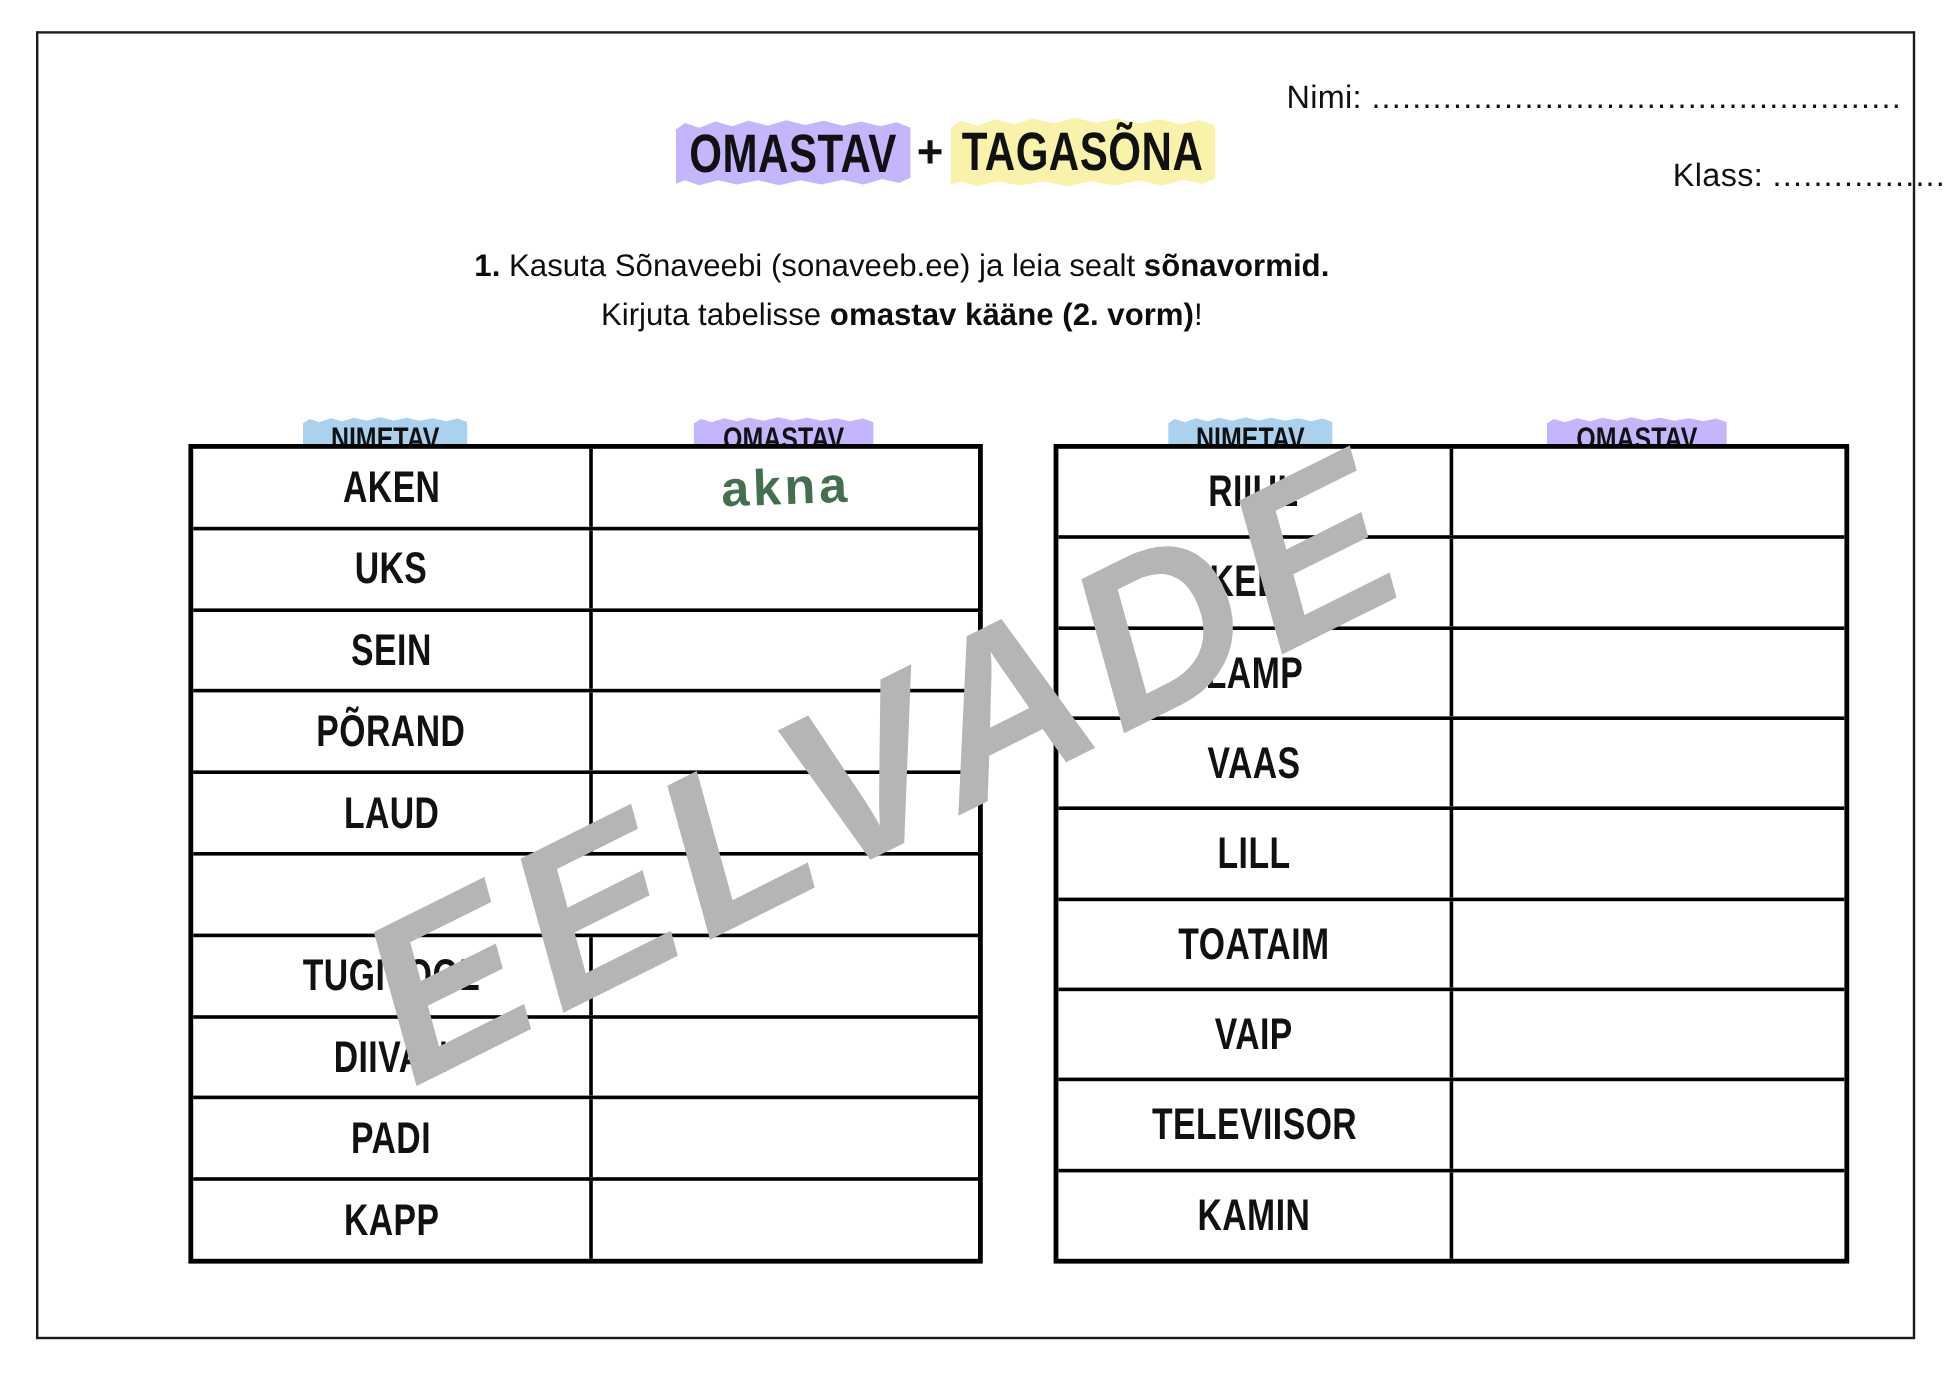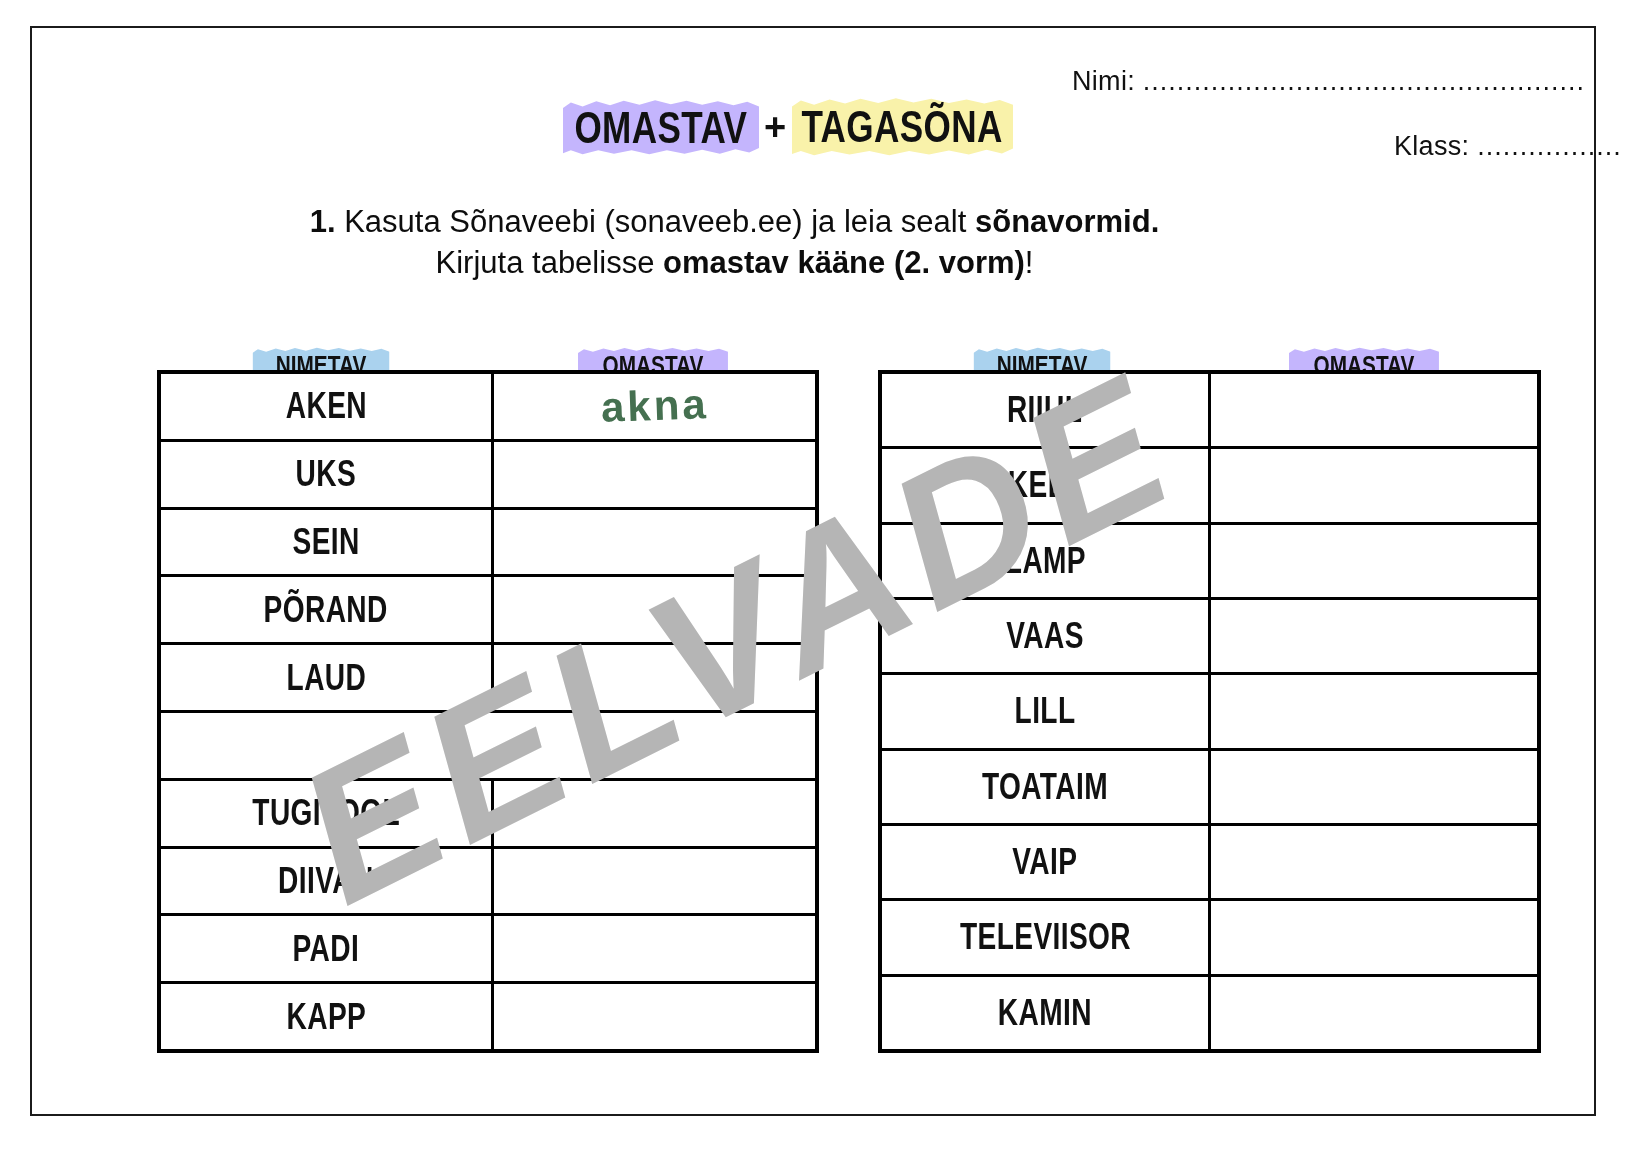--- a/index.html
+++ b/index.html
@@ -30,22 +30,22 @@
     position:absolute; left:753px; top:99px; width:44px; height:57px;
     display:flex; align-items:center; justify-content:center;
     font-size:38px; font-weight:bold;
   }
 
   .name-line  { position:absolute; left:1072px; top:66px;  font-size:27px; white-space:nowrap; letter-spacing:0.3px;text-align:center; }
   .class-line { position:absolute; left:1394px; top:131px; font-size:27px; white-space:nowrap; letter-spacing:0.3px; }
   .dots { letter-spacing:1px; }
 
   .instructions {
-    position:absolute; left:16px; top:201px; width:1437px;
-    text-align:center; font-size:31px; line-height:41px; color:#0d0d0d;
+    position:absolute; left:33px; top:201px; width:1437px;
+    text-align:center; font-size:26px; line-height:41px; color:#0d0d0d;
   }
 
   .colhdr { height:37px; padding:0 12px; transform:translateX(-50%); min-width:96px;margin-top:20px; }
   .hdr-text { font-size:26px; font-weight:bold; transform:scaleX(0.8); white-space:nowrap; }
   .colhdr-l-nimetav { left:321px;  top:327px; }
   .colhdr-l-omastav { left:653px;  top:327px; }
   .colhdr-r-nimetav { left:1042px; top:327px; }
   .colhdr-r-omastav { left:1364px; top:327px; }
 
   .wtable {

